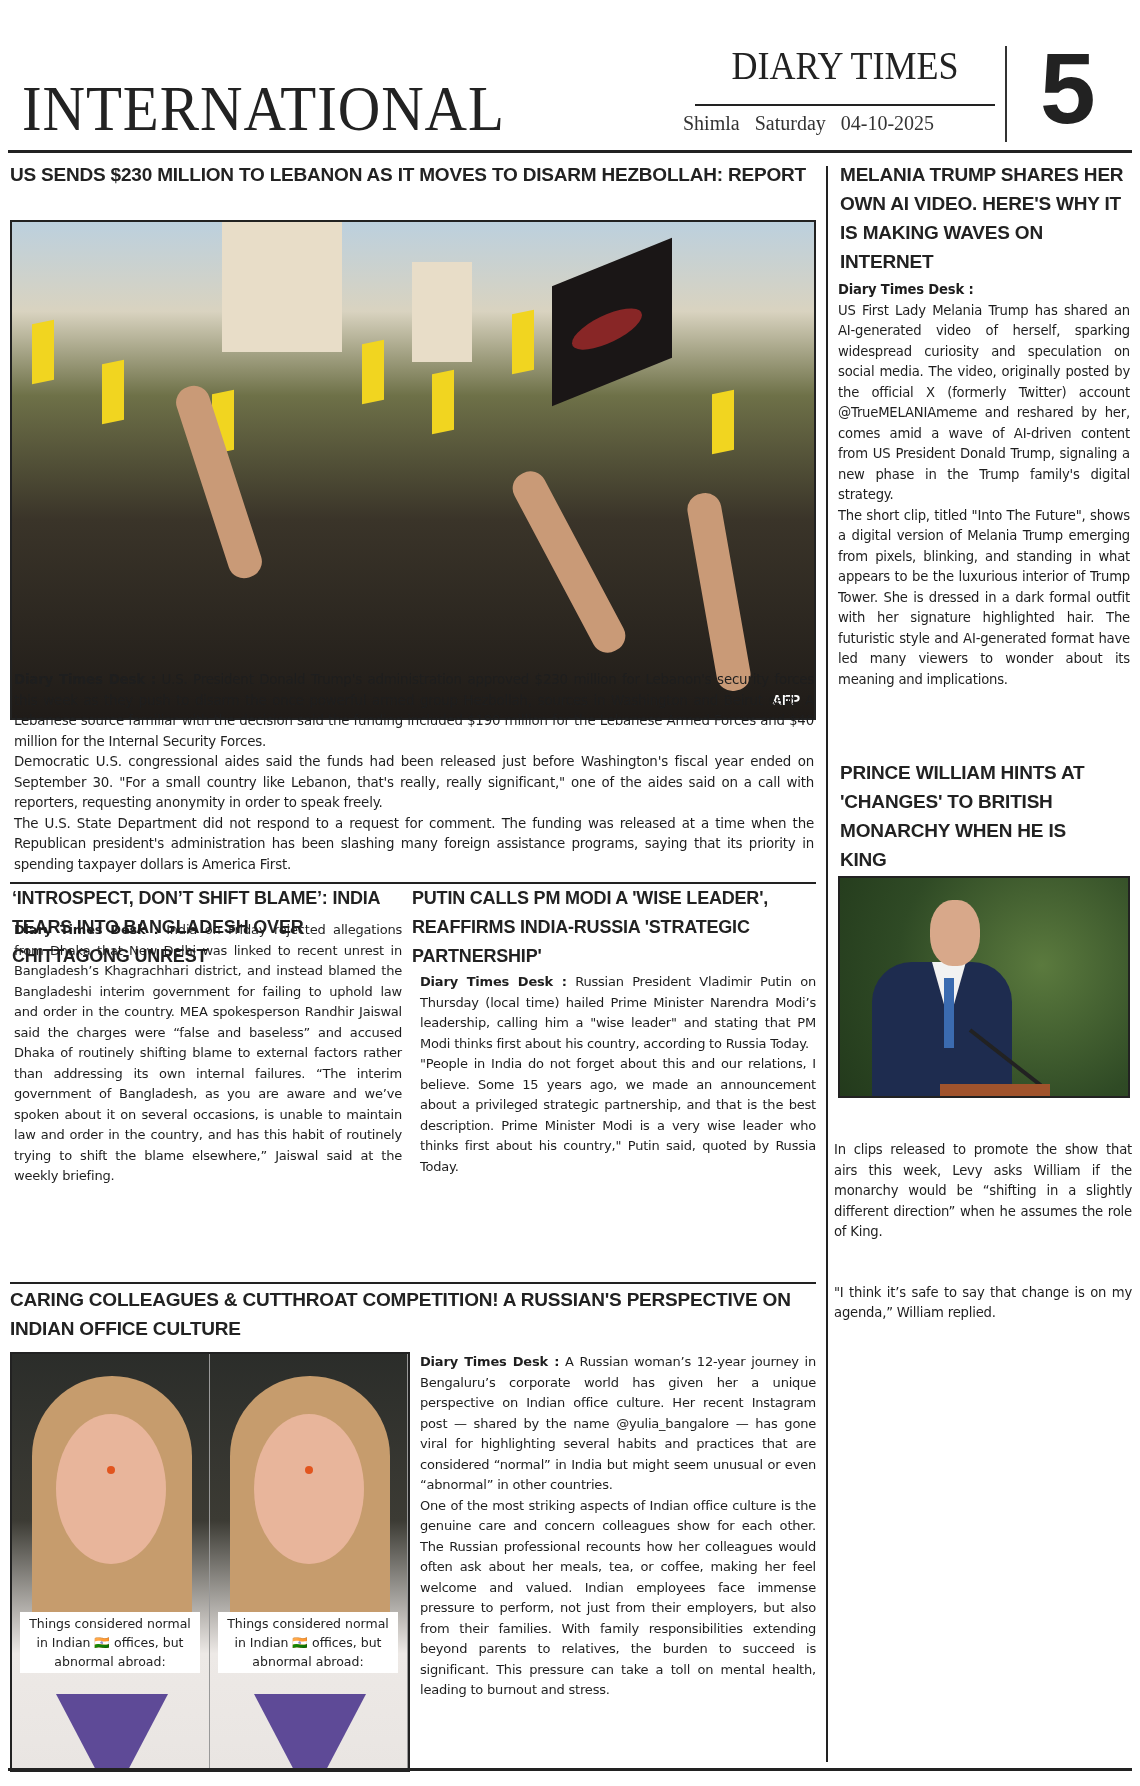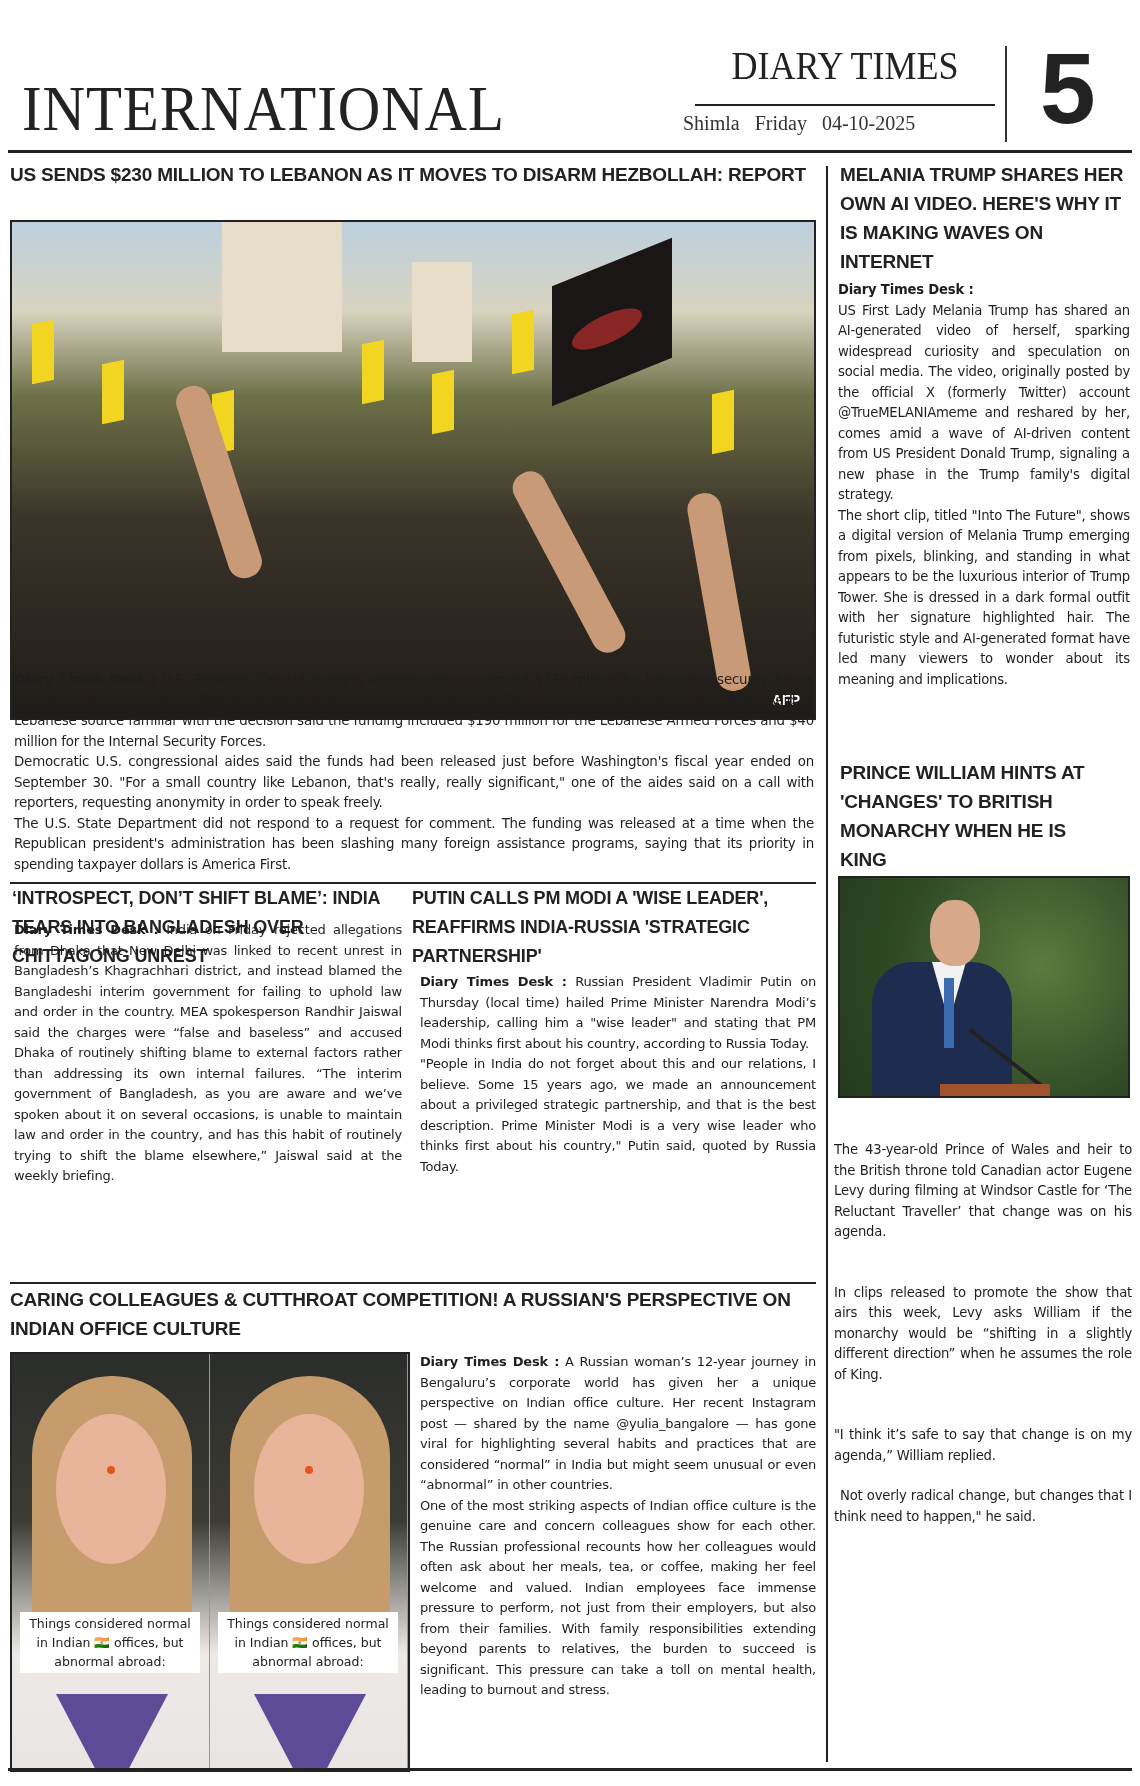--- a/index.html
+++ b/index.html
@@ -55,21 +55,21 @@
   .bottom-rule { position: absolute; left: 8px; top: 1768px; width: 1124px; height: 3px; background: #222; }
 </style>
 </head>
 <body>
 
 <div class="masthead-title">INTERNATIONAL</div>
 <div class="paper-name">DIARY TIMES</div>
 <div class="paper-rule"></div>
 <div class="paper-date">
   <span>Shimla</span>
-  <span>Friday</span>
+  <span>Saturday</span>
   <span>04-10-2025</span>
 </div>
 <div class="page-vline"></div>
 <div class="page-num">5</div>
 <div class="top-rule"></div>
 
 <div class="vline" style="left:826px; top:166px; height:1596px;"></div>
 
 <div class="headline" style="left:10px; top:160px; width:806px;">US SENDS $230 MILLION TO LEBANON AS IT MOVES TO DISARM HEZBOLLAH: REPORT</div>
 <div class="photo leb">
@@ -139,19 +139,17 @@
 <div class="headline" style="left:840px; top:758px; width:270px;">PRINCE WILLIAM HINTS AT 'CHANGES' TO BRITISH MONARCHY WHEN HE IS KING</div>
 <div class="photo wil">
   <div class="suit"></div>
     <div class="shirt"></div>
     <div class="tie"></div>
     <div class="head"></div>
     <div class="mic"></div>
     <div class="podium"></div>
 </div>
 <div class="body-text" style="left:834px; top:1100px; width:298px; font-size:13.2px;">
-  <p style="margin-top:40px;">The 43-year-old Prince of Wales and heir to the British throne told Canadian actor Eugene Levy during filming at Windsor Castle for ‘The Reluctant Traveller’ that change was on his agenda.</p>
   <p style="margin-top:40px;">In clips released to promote the show that airs this week, Levy asks William if the monarchy would be “shifting in a slightly different direction” when he assumes the role of King.</p>
   <p style="margin-top:40px;">"I think it’s safe to say that change is on my agenda,” William replied.</p>
-  <p style="margin-top:20px; text-indent:6px;">Not overly radical change, but changes that I think need to happen," he said.</p>
 </div>
 
 <div class="bottom-rule"></div>
 
 </body></html>

